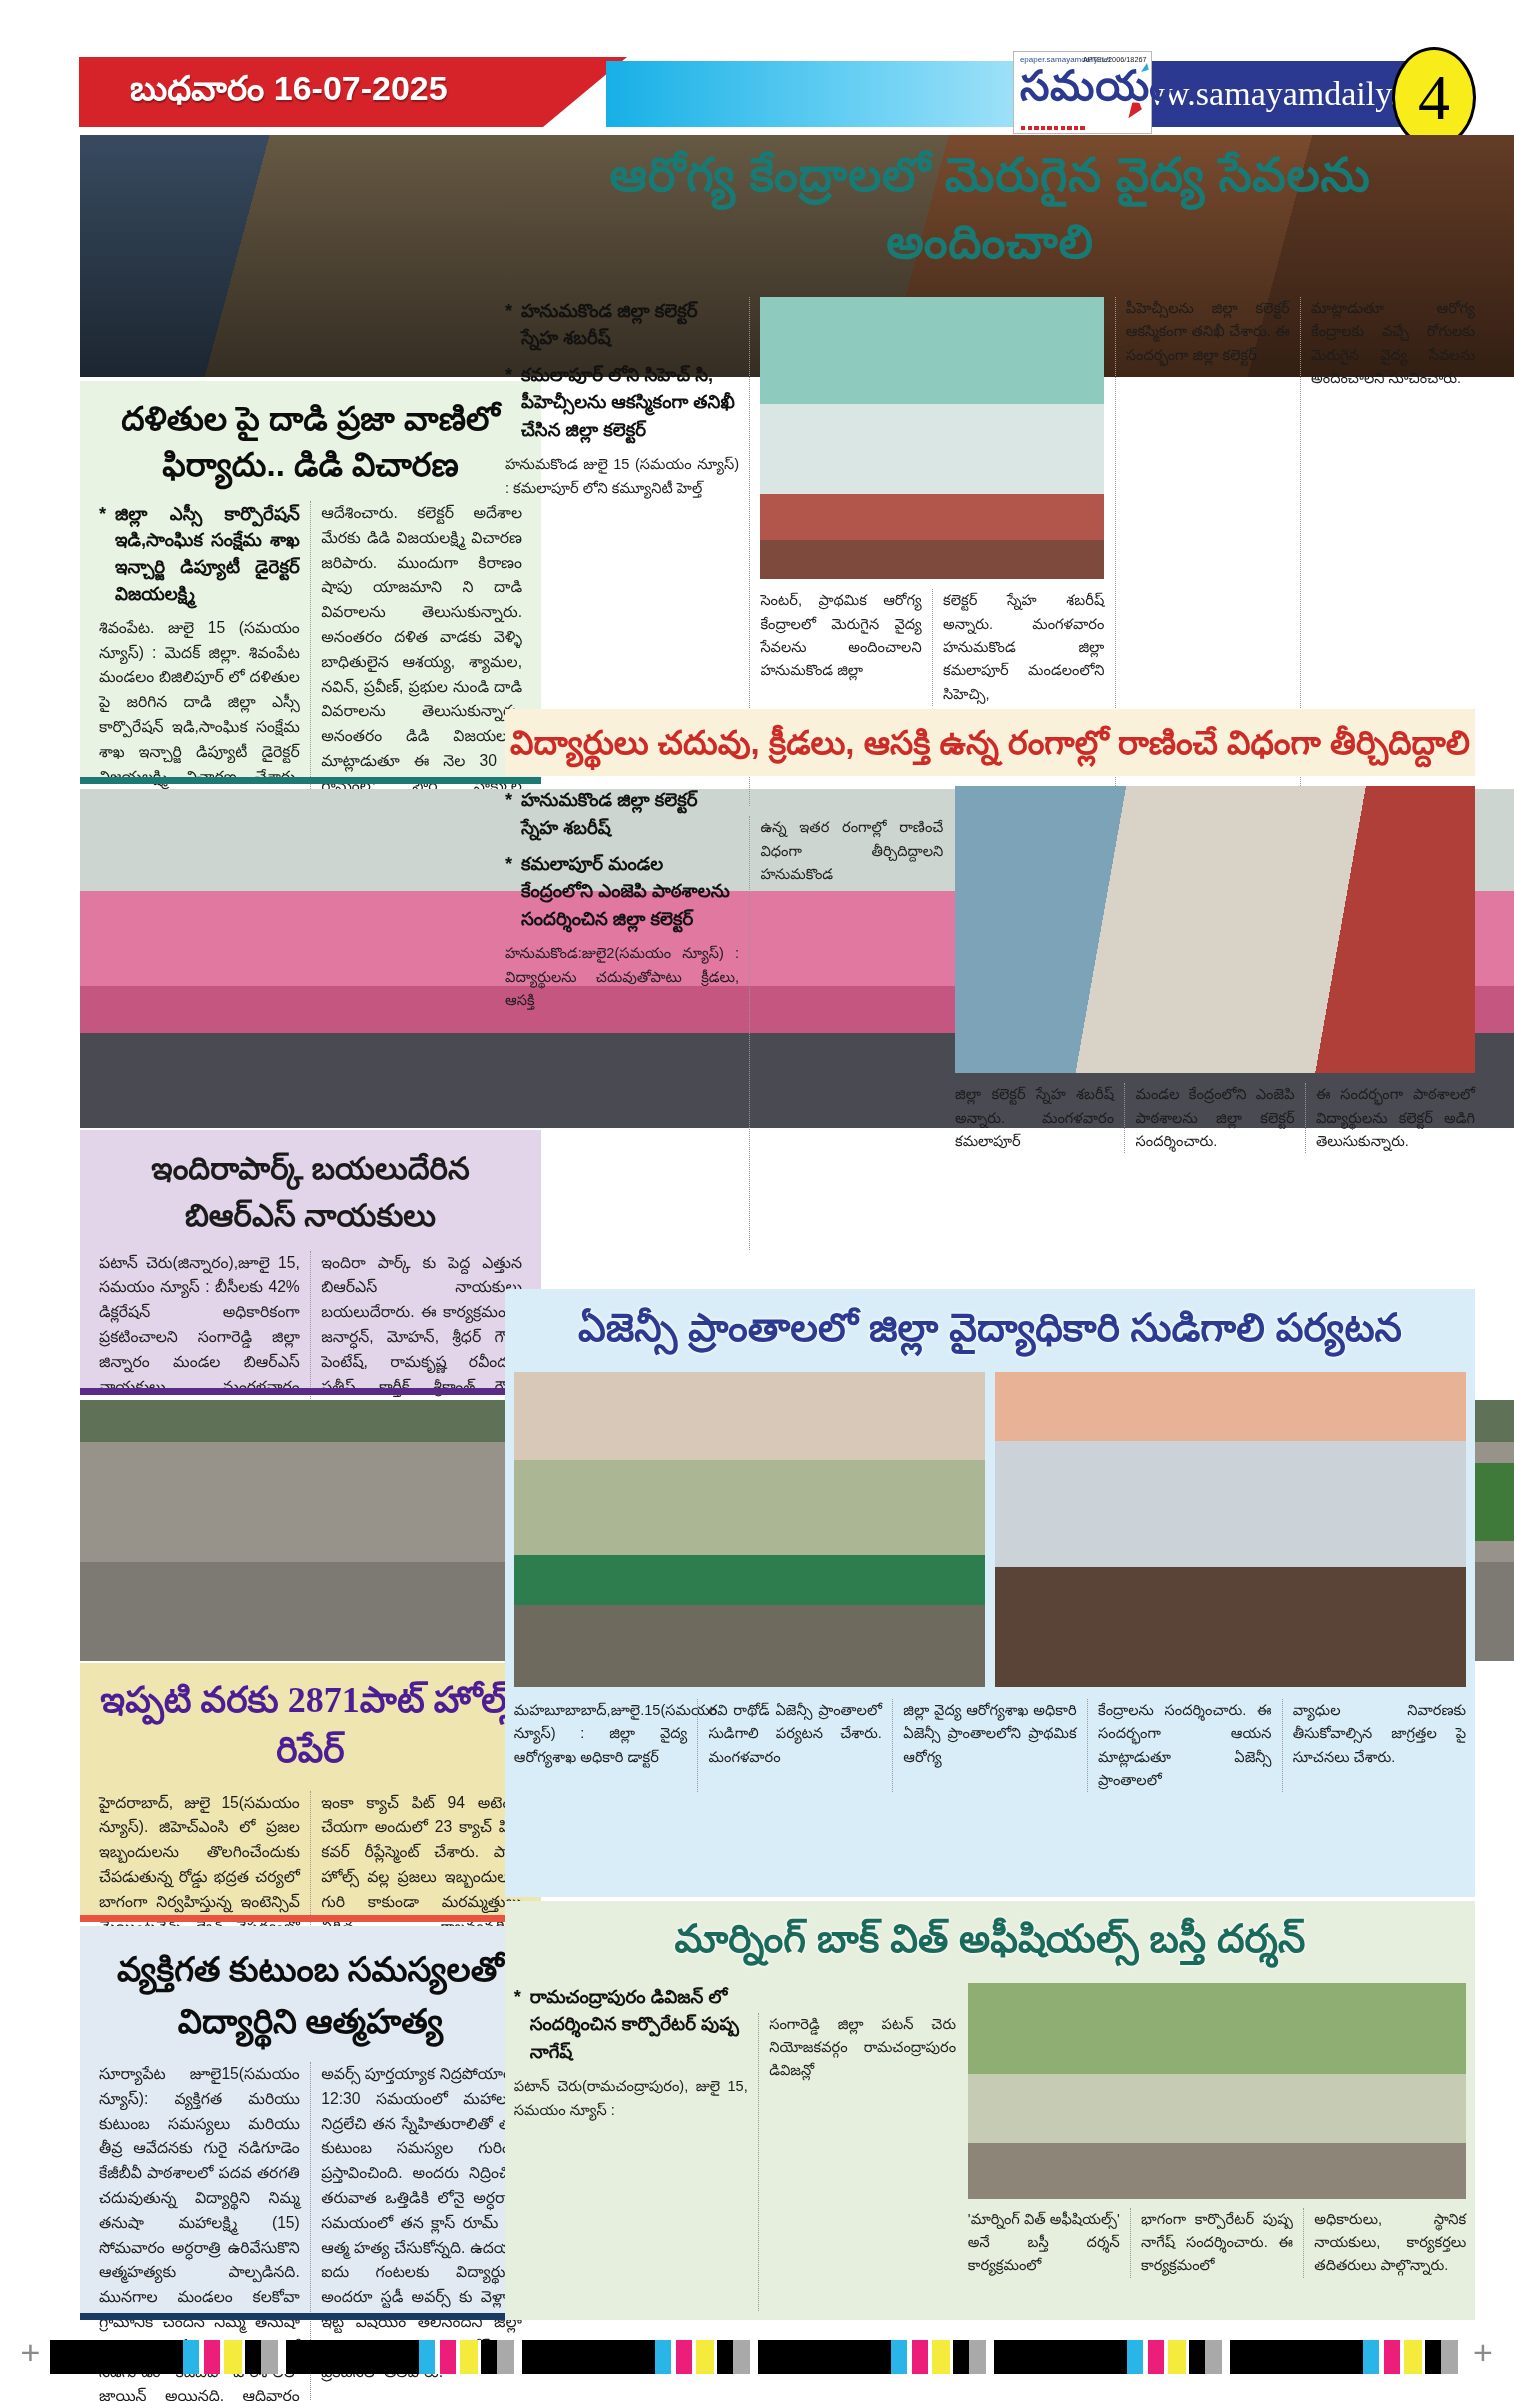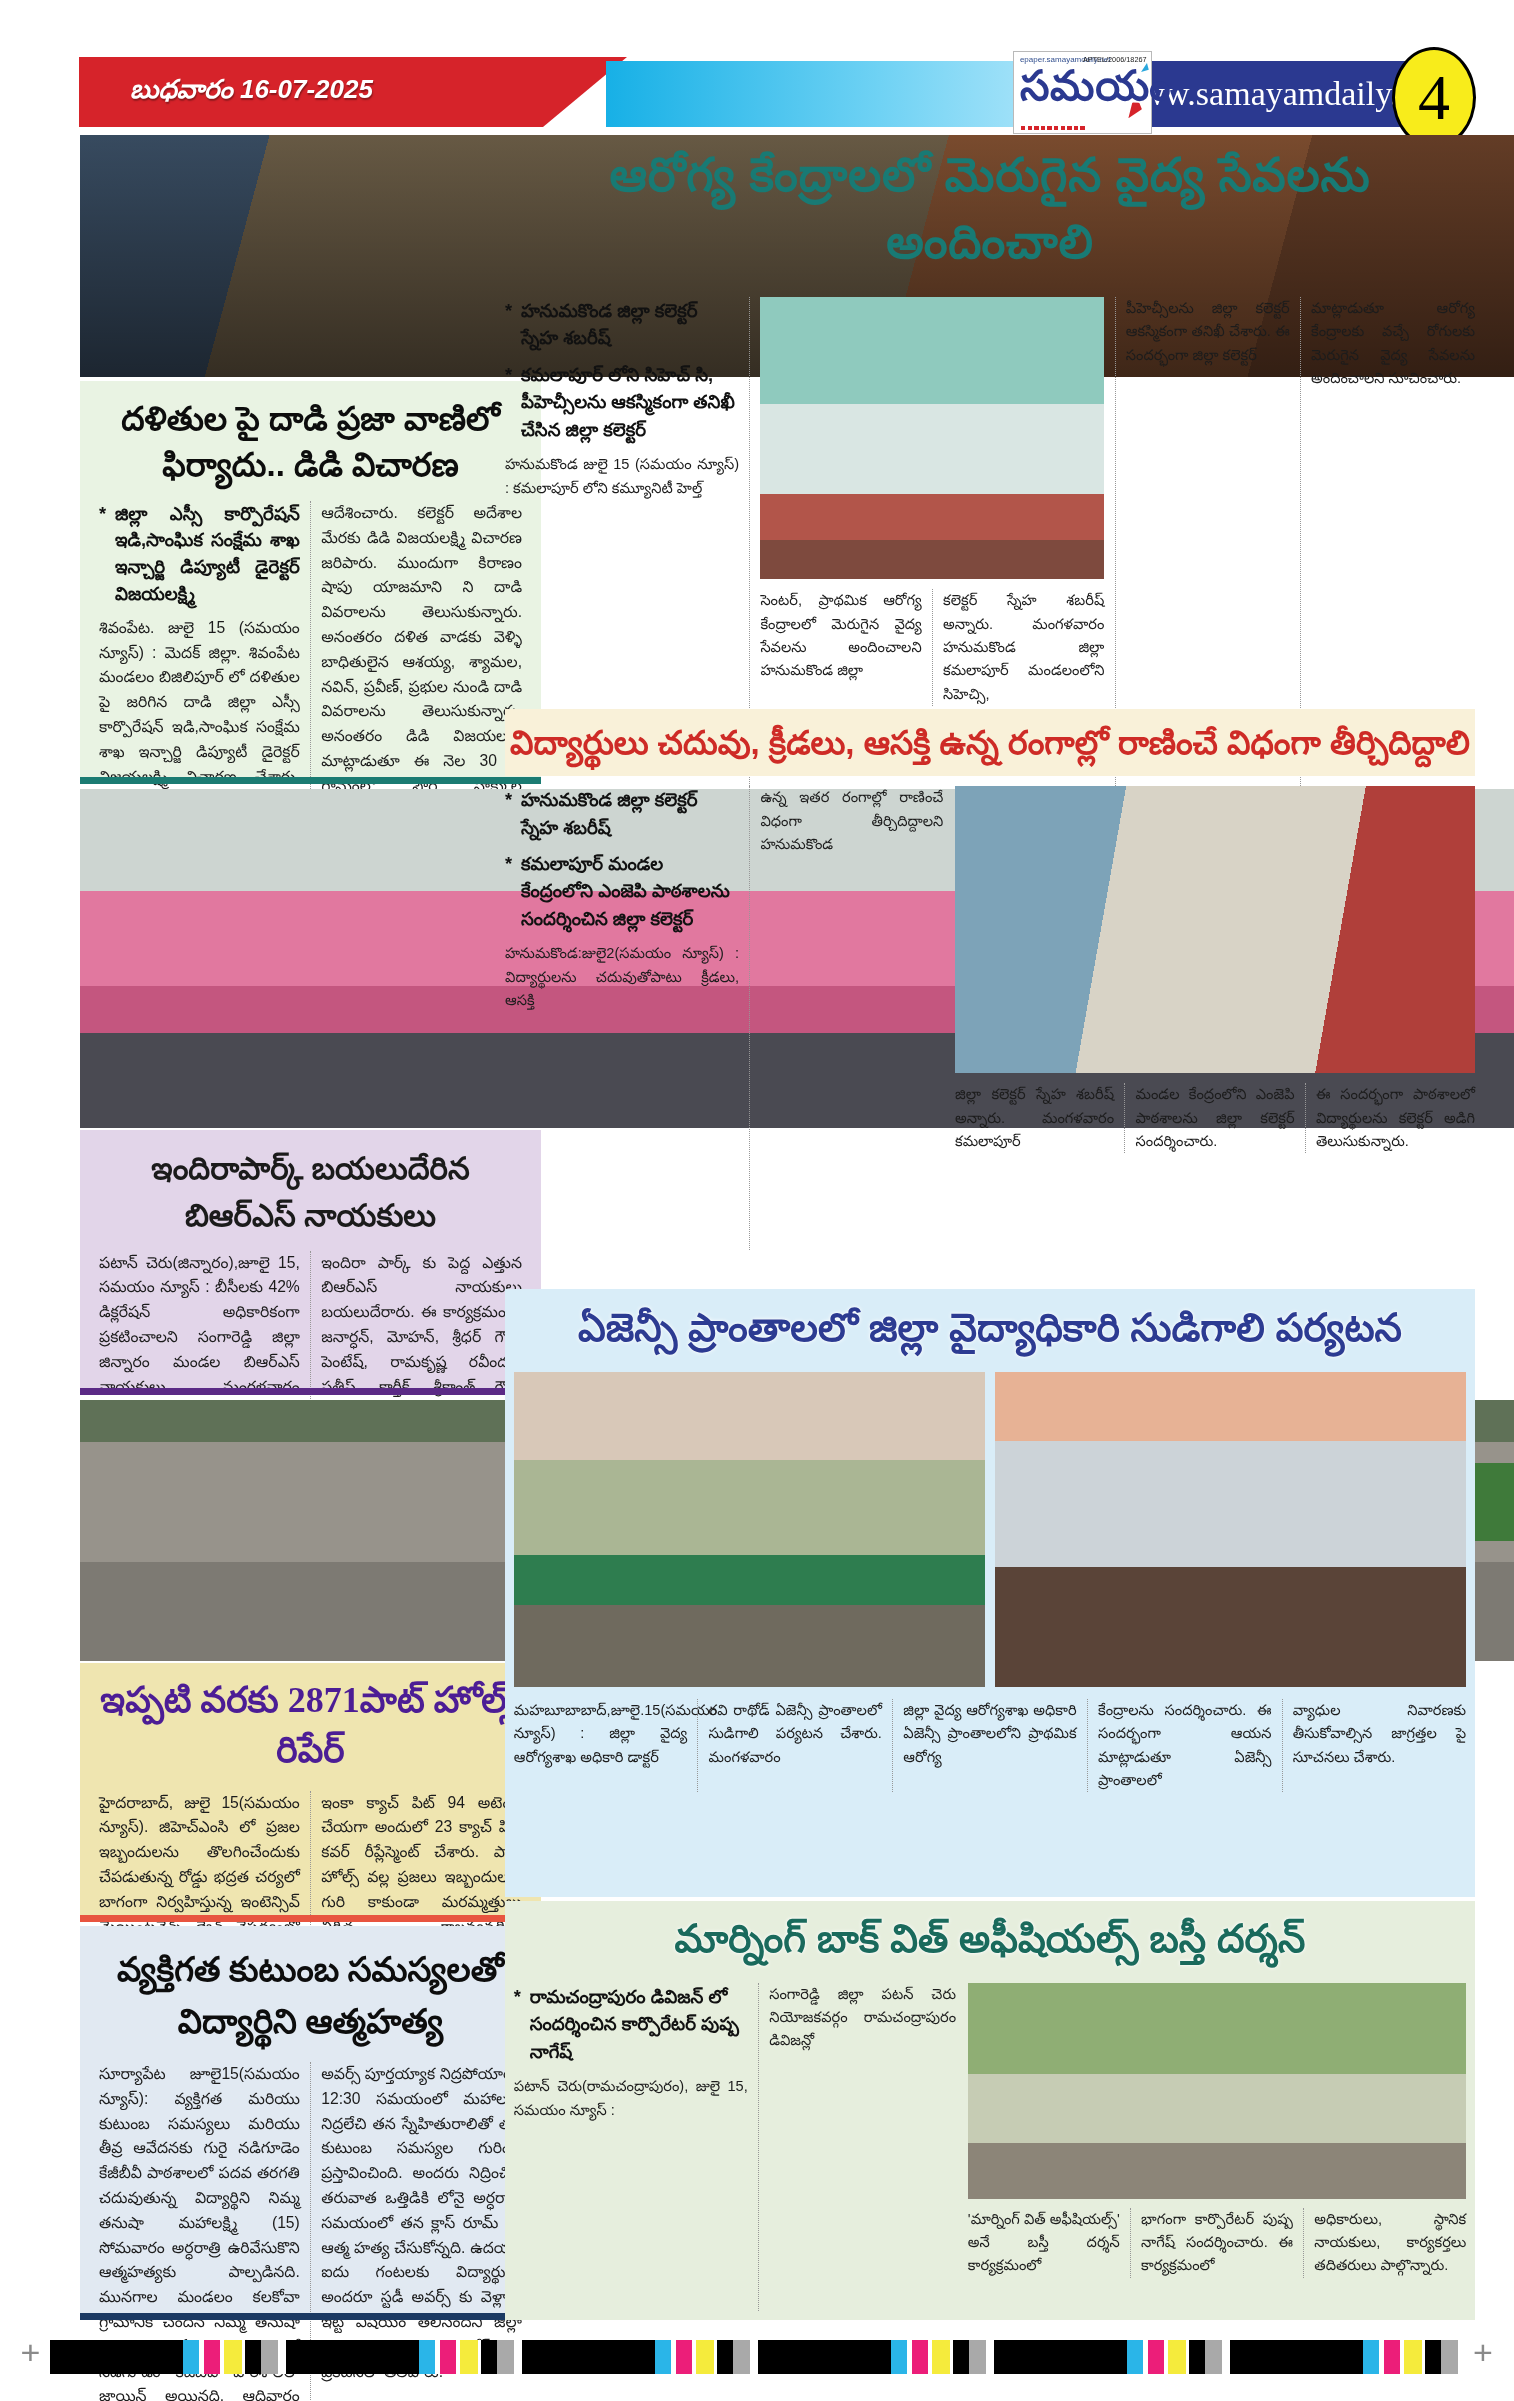--- a/index.html
+++ b/index.html
@@ -4,21 +4,21 @@
 <title>Samayam Daily - Page 4</title>
 <style>
   html,body { margin:0; padding:0; background:#ffffff; }
   .page { position:relative; width:1515px; height:2401px; background:#ffffff;
           font-family:"Liberation Sans","DejaVu Sans",sans-serif; overflow:hidden; }
 
   
   .m-red { position:absolute; left:79px; top:57px; width:548px; height:70px;
            background:#d6232a; clip-path:polygon(0 0,100% 0,calc(100% - 84px) 100%,0 100%);
            display:flex; align-items:center; padding-left:51px; box-sizing:border-box; }
-  .m-red span { color:#fff; font-size:26px; font-weight:bold; text-shadow:0.7px 1.5px 1.5px rgba(0,0,0,.35);font-style:italic; }
+  .m-red span { color:#fff; font-size:34px; font-weight:bold; text-shadow:0.7px 1.5px 1.5px rgba(0,0,0,.35); }
   .m-cyan { position:absolute; left:606px; top:61px; width:498px; height:66px;
             background:linear-gradient(90deg,#17b0e6 0%,#6fd2f4 55%,#bdeafb 100%); }
   .m-blue { position:absolute; left:1098px; top:61px; width:360px; height:66px; background:#2b3990;
             display:flex; align-items:center; justify-content:center; }
   .m-blue span { color:#fff; font-size:34px; font-family:"Liberation Serif",serif; }
   .m-logo { position:absolute; left:1013px; top:51px; width:139px; height:83px; background:#fff;
             border:0.7px solid #b9b9b9; box-sizing:border-box; padding:2.9px 5.9px; }
   .m-logo .ep { font-size:8px; color:#33508f; }
   .m-logo .reg { position:absolute; right:4.4px; top:2.9px; font-size:7.3px; color:#222; }
   .m-logo .ttl { font-size:42px; font-weight:bold; color:#2b3990; line-height:1.05; letter-spacing:0.7px;text-align:center; }
@@ -36,21 +36,21 @@
   .blk { position:absolute; box-sizing:border-box; }
   .bar { position:absolute; left:0; right:0; bottom:0; height:6.6px; }
   .hl { text-align:center; font-weight:bold; }
   .bullets { font-weight:bold; color:#111; }
   .bullet { display:flex; gap:8.8px; margin-bottom:8.8px; }
   .bullet .star { flex:0 0 auto; }
   .tcol { font-size:14.6px; line-height:1.6; text-align:justify; color:#1c1c1c; }
   .cols { display:flex; }
   .cols > .tcol { flex:1; min-width:0; }
   .cols > .tcol + .tcol { border-left:0.7px dotted #979797; padding-left:10.2px; margin-left:10.2px; }
-  .vsepL { border-left:0.7px dotted #979797; }
+  .vsepL { border-left:0.7px dotted #979797;margin-top:30px; }
   .vsepR { border-right:0.7px dotted #979797; }
 
   
   .lblk { left:40px; width:461px;margin-left:40px; }
   .lblk .tcol { font-size:15.7px; line-height:1.58; }
   .ph { width:100%; }
 
   .ph-villagers { background:linear-gradient(105deg,#4d6fa3 0 12%,#8f8574 12% 55%,#a9704f 55% 78%,#8a5a41 78% 100%),
                   linear-gradient(180deg,#b7ab95,#5e574c); background-blend-mode:multiply; }
   .ph-brs { background:linear-gradient(180deg,#cdd5d1 0 30%,#e1789f 30% 58%,#c4567f 58% 72%,#4a4a52 72% 100%); }

